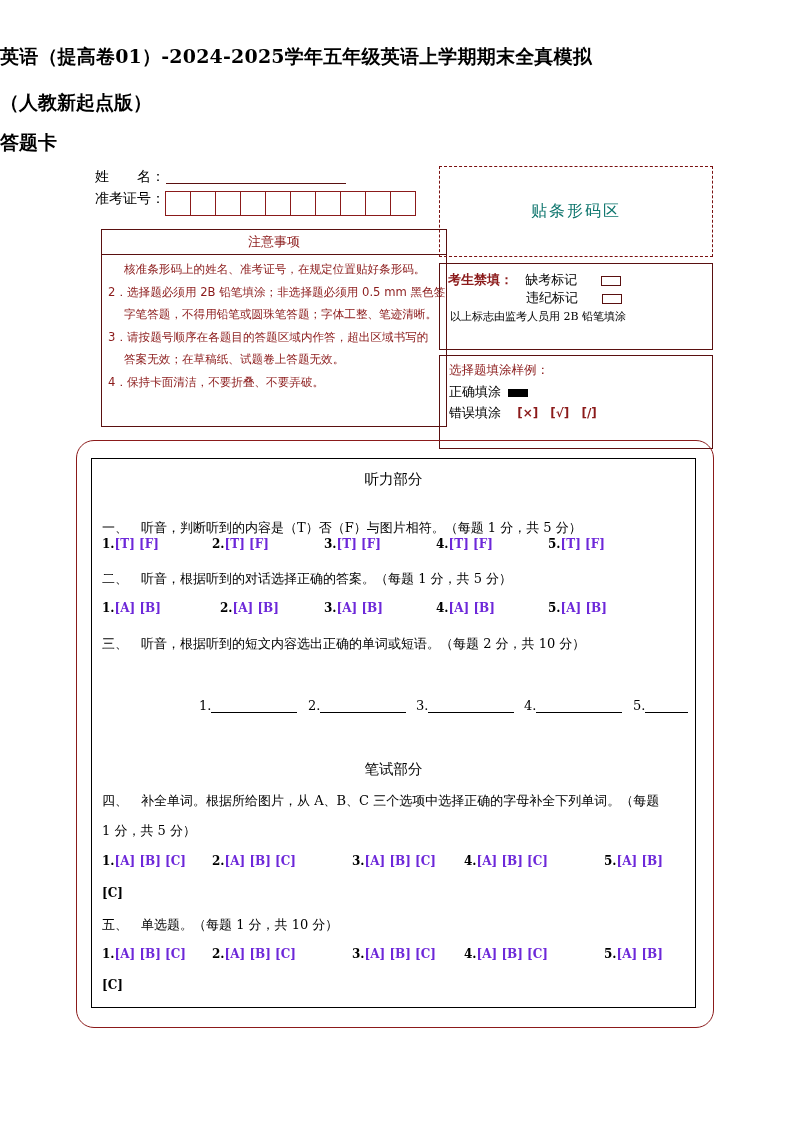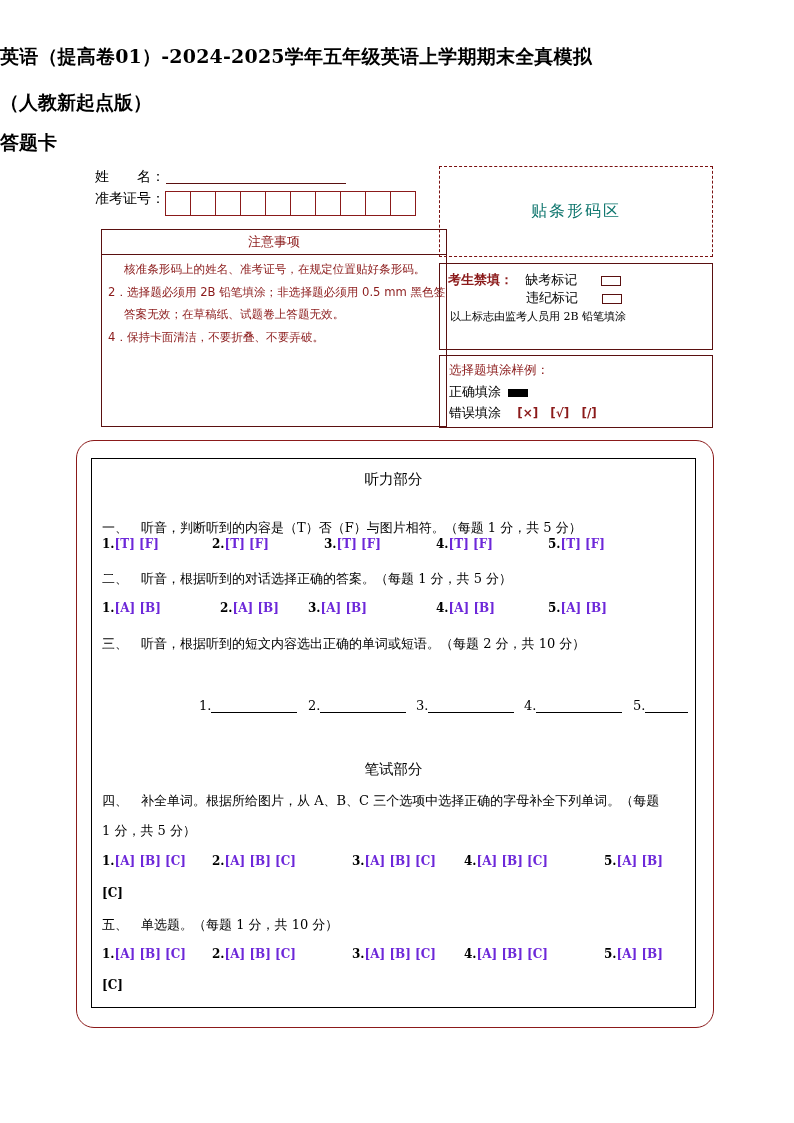--- a/index.html
+++ b/index.html
@@ -25,21 +25,21 @@
   
   #notice { left:80px; top:229px; width:346px; height:198px; border:1px solid #5a1010; box-sizing:border-box;margin-left:21px; }
   #notice-head { height:24px; border-bottom:1px solid #5a1010; text-align:center; line-height:24px; font-size:13px; color:#8b1a1a; }
   .notice-item { font-size:11.6px; color:#8b1a1a; line-height:22.5px; padding-left:6px; }
   .notice-item .cont { padding-left:16px; display:block; }
 
   
   #barcode { left:439px; top:166px; width:274px; height:91px; border:1px dashed #7a1010; box-sizing:border-box;
              display:flex; align-items:center; justify-content:center; font-size:16px; color:#0f766e; letter-spacing:2px; }
   #forbid { left:439px; top:263px; width:274px; height:87px; border:1px solid #5a1010; box-sizing:border-box; }
-  #sample { left:439px; top:355px; width:274px; height:73px; border:1px solid #5a1010; box-sizing:border-box; }
+  #sample { left:439px; top:355px; width:274px; height:94px; border:1px solid #5a1010; box-sizing:border-box; }
   .mk { display:inline-block; width:18px; height:8px; border:1px solid #5a1010; vertical-align:middle; }
 
   
   #outer { left:76px; top:440px; width:638px; height:588px; border:1.5px solid #8b1a1a; border-radius:18px; box-sizing:border-box; }
   #inner { left:91px; top:458px; width:605px; height:550px; border:1px solid #000; box-sizing:border-box; }
   .sec-title { left:91px; width:605px; text-align:center; font-size:14.5px; }
   .q-title { left:102px; font-size:13px; }
   .opts { left:102px; font-size:12px; font-weight:bold; }
   .opt { position:absolute; white-space:nowrap; }
   .opt .br { color:#6d28d9; }
@@ -70,22 +70,24 @@
 </div>
 
 <div id="notice" class="abs sans">
   <div id="notice-head">注意事项</div>
   <div style="padding-top:3px;">
     <div class="notice-item">
       <span class="cont">核准条形码上的姓名、准考证号，在规定位置贴好条形码。</span>
     </div>
     <div class="notice-item">
       <span>2．选择题必须用 2B 铅笔填涂；非选择题必须用 0.5 mm 黑色签</span>
+      <span class="cont">字笔答题，不得用铅笔或圆珠笔答题；字体工整、笔迹清晰。</span>
     </div>
     <div class="notice-item">
+      <span>3．请按题号顺序在各题目的答题区域内作答，超出区域书写的</span>
       <span class="cont">答案无效；在草稿纸、试题卷上答题无效。</span>
     </div>
     <div class="notice-item">
       <span>4．保持卡面清洁，不要折叠、不要弄破。</span>
     </div>
   </div>
 </div>
 
 <div id="barcode" class="abs">
   <span>贴条形码区</span>
@@ -129,21 +131,21 @@
   <span class="opt" style="left:110px;"><span>2.</span><span class="br">[T] [F]</span></span>
   <span class="opt" style="left:222px;"><span>3.</span><span class="br">[T] [F]</span></span>
   <span class="opt" style="left:334px;"><span>4.</span><span class="br">[T] [F]</span></span>
   <span class="opt" style="left:446px;"><span>5.</span><span class="br">[T] [F]</span></span>
 </div>
 
 <div class="abs q-title" style="top:570px;">二、　听音，根据听到的对话选择正确的答案。（每题 1 分，共 5 分）</div>
 <div class="abs opts" style="top:601px;width:590px;height:16px;">
   <span class="opt" style="left:0px;"><span>1.</span><span class="br">[A] [B]</span></span>
   <span class="opt" style="left:118px;"><span>2.</span><span class="br">[A] [B]</span></span>
-  <span class="opt" style="left:206px;text-align:right;"><span>3.</span><span class="br">[A] [B]</span></span>
+  <span class="opt" style="left:222px;text-align:right;"><span>3.</span><span class="br">[A] [B]</span></span>
   <span class="opt" style="left:334px;"><span>4.</span><span class="br">[A] [B]</span></span>
   <span class="opt" style="left:446px;"><span>5.</span><span class="br">[A] [B]</span></span>
 </div>
 
 <div class="abs q-title" style="top:635px;">三、　听音，根据听到的短文内容选出正确的单词或短语。（每题 2 分，共 10 分）</div>
 <div class="blank" style="left:199px;top:698px;"><span>1.</span><span class="ln" style="width:86px;"></span></div>
 <div class="blank" style="left:308px;top:698px;"><span>2.</span><span class="ln" style="width:86px;"></span></div>
 <div class="blank" style="left:416px;top:698px;"><span>3.</span><span class="ln" style="width:86px;"></span></div>
 <div class="blank" style="left:524px;top:698px;"><span>4.</span><span class="ln" style="width:86px;"></span></div>
 <div class="blank" style="left:633px;top:698px;"><span>5.</span><span class="ln" style="width:43px;"></span></div>

